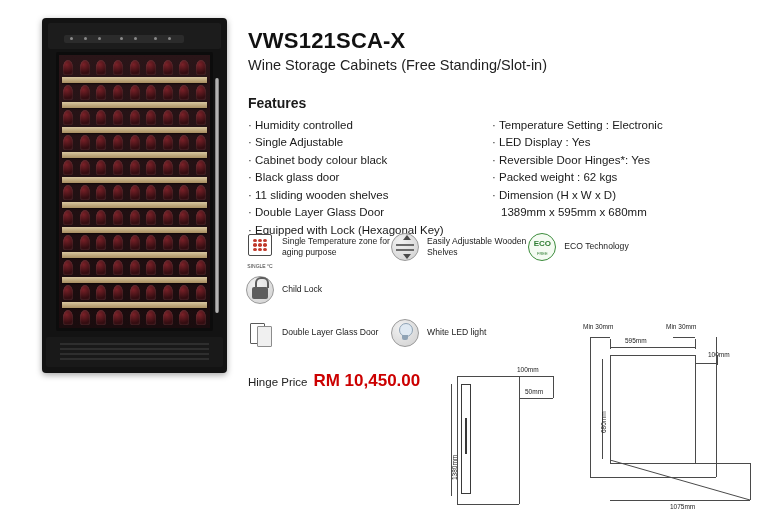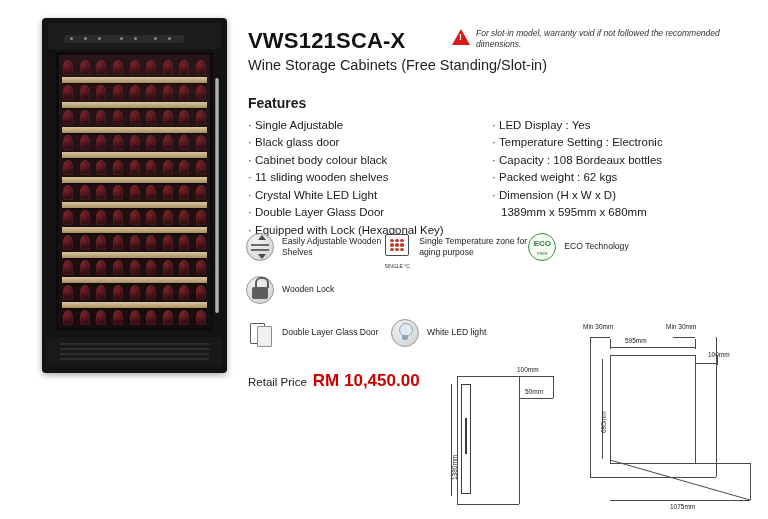--- a/index.html
+++ b/index.html
@@ -566,96 +566,92 @@
       <div class="vent" style="top:6px"></div>
       <div class="vent" style="top:11px"></div>
       <div class="vent" style="top:16px"></div>
       <div class="vent" style="top:21px"></div>
     </div>
   </div>
 
   <div class="title">VWS121SCA-X</div>
   <div class="subtitle">Wine Storage Cabinets (Free Standing/Slot-in)</div>
 
-  <div class="warn-box">
-    <div class="warn-tri"></div>
-    <div class="warn-text">For slot-in model, warranty void if not followed the recommended dimensions.</div>
-  </div>
 
   <div class="features-h">Features</div>
 
   <div class="feat-col left">
+    <div><span class="bullet">·&nbsp;</span><span>Humidity controlled</span></div>
     <div><span class="bullet">·&nbsp;</span><span>Single Adjustable</span></div>
+    <div><span class="bullet">·&nbsp;</span><span>Cabinet body colour black</span></div>
     <div><span class="bullet">·&nbsp;</span><span>Black glass door</span></div>
-    <div><span class="bullet">·&nbsp;</span><span>Cabinet body colour black</span></div>
     <div><span class="bullet">·&nbsp;</span><span>11 sliding wooden shelves</span></div>
-    <div><span class="bullet">·&nbsp;</span><span>Crystal White LED Light</span></div>
     <div><span class="bullet">·&nbsp;</span><span>Double Layer Glass Door</span></div>
     <div><span class="bullet">·&nbsp;</span><span>Equipped with Lock (Hexagonal Key)</span></div>
   </div>
 
   <div class="feat-col right">
+    <div><span class="bullet">·&nbsp;</span><span>Temperature Setting : Electronic</span></div>
     <div><span class="bullet">·&nbsp;</span><span>LED Display : Yes</span></div>
-    <div><span class="bullet">·&nbsp;</span><span>Temperature Setting : Electronic</span></div>
-    <div><span class="bullet">·&nbsp;</span><span>Capacity : 108  Bordeaux bottles</span></div>
+    <div><span class="bullet">·&nbsp;</span><span>Reversible Door Hinges*: Yes</span></div>
     <div><span class="bullet">·&nbsp;</span><span>Packed weight : 62 kgs</span></div>
     <div><span class="bullet">·&nbsp;</span><span>Dimension (H x W x D)</span></div>
     <div class="sub">1389mm x 595mm x 680mm</div>
   </div>
 
   <div class="icons-area">
 
     <div class="icon-row">
+      <div class="icon-cell c1">
+        <div class="ic">
+          <div class="box-ic"></div>
+          <div class="dots-ic">
+              <i></i>
+              <i></i>
+              <i></i>
+              <i></i>
+              <i></i>
+              <i></i>
+              <i></i>
+              <i></i>
+              <i></i>
+            </div>
+          <div class="ic-cap">SINGLE °C</div>
+        </div>
+        <div class="ic-label">Single Temperature zone for aging purpose</div>
+      </div>
       <div class="icon-cell c2">
         <div class="ic">
           <div class="circ-ic"></div>
           <div class="arrow-up"></div>
           <div class="arrow-dn"></div>
           <div class="shelf-ic-line" style="top:12px"></div>
           <div class="shelf-ic-line" style="top:17px"></div>
         </div>
         <div class="ic-label">Easily Adjustable Wooden Shelves</div>
       </div>
-      <div class="icon-cell c1">
-        <div class="ic">
-          <div class="box-ic"></div>
-          <div class="dots-ic">
-              <i></i>
-              <i></i>
-              <i></i>
-              <i></i>
-              <i></i>
-              <i></i>
-              <i></i>
-              <i></i>
-              <i></i>
-            </div>
-          <div class="ic-cap">SINGLE °C</div>
-        </div>
-        <div class="ic-label">Single Temperature zone for aging purpose</div>
-      </div>
       <div class="icon-cell c3">
         <div class="ic">
           <div class="eco-ic">
               <span>ECO</span>
               <small>FREE</small>
             </div>
         </div>
         <div class="ic-label">ECO Technology</div>
       </div>
     </div>
 
     <div class="icon-row">
       <div class="icon-cell c2">
         <div class="ic">
           <div class="circ-ic"></div>
           <div class="lock-shackle"></div>
           <div class="lock-body"></div>
         </div>
-        <div class="ic-label">Wooden Lock</div>
+        <div class="ic-label">Child Lock</div>
       </div>
       <div class="icon-cell c3"></div>
     </div>
 
     <div class="icon-row">
       <div class="icon-cell c1">
         <div class="ic">
           <div class="dbl-1"></div>
           <div class="dbl-2"></div>
         </div>
@@ -668,21 +664,21 @@
           <div class="bulb-base"></div>
         </div>
         <div class="ic-label">White LED light</div>
       </div>
       <div class="icon-cell c3"></div>
     </div>
 
   </div>
 
   <div class="price-row">
-    <span class="price-label">Retail Price</span>
+    <span class="price-label">Hinge Price</span>
     <span class="price-value">RM 10,450.00</span>
   </div>
 
   <div class="draw side-view">
 
     <div class="dl v" style="left:10px; top:18px; height:128px;"></div>
     <div class="dl v" style="left:72px; top:18px; height:128px;"></div>
     <div class="dl h" style="left:10px; top:18px; width:62px;"></div>
     <div class="dl h" style="left:10px; top:146px; width:62px;"></div>
 

